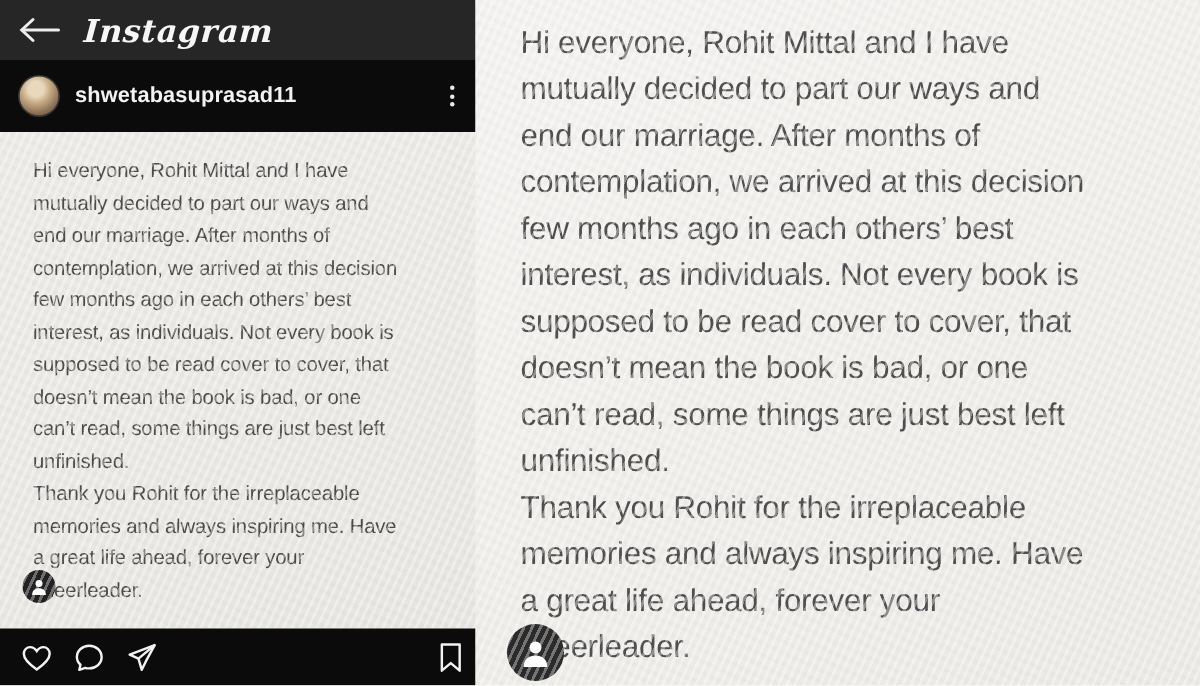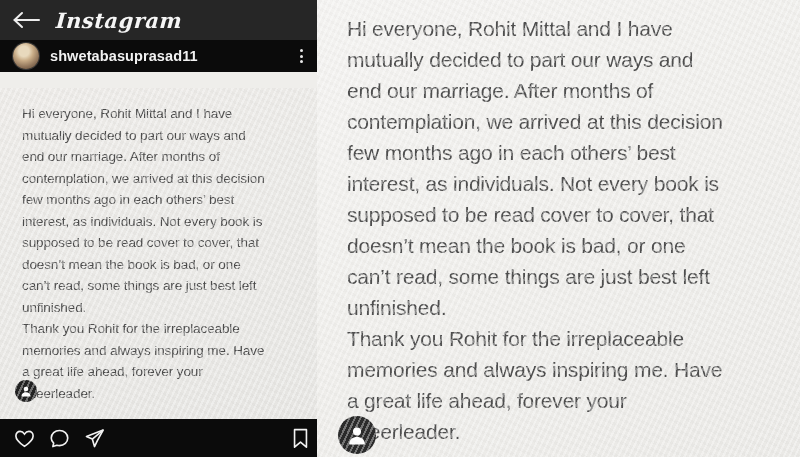--- a/index.html
+++ b/index.html
@@ -38,21 +38,21 @@
   #ig-logo {
     margin-left: 16px;
     font-family: "DejaVu Serif", serif;
     font-style: italic; font-weight: bold;
     font-size: 21px; letter-spacing: .5px;
     color: #f6f6f6;
     transform: skewX(-4deg);
   }
 
   #post-bar {
-    position: absolute; left: 0; top: 40px; right: 0; height: 32px;
+    position: absolute; left: 0; top: 40px; right: 0; height: 48px;
     background: var(--bar-bg, #0b0b0b);
     display: flex; align-items: center;
   }
   #post-avatar {
     width: 26px; height: 26px; border-radius: 50%;
     margin-left: 13px;
     background:
       radial-gradient(circle at 42% 32%, #e8d9bd 0 22%, #c9ad88 40%, #8d7258 68%, #4f3f32 100%);
     box-shadow: 0 0 0 1px rgba(255,255,255,.18);
   }

